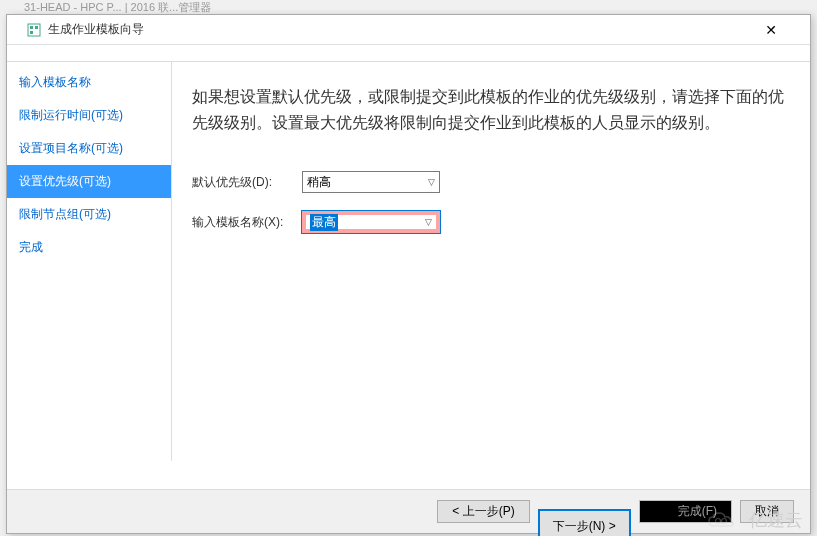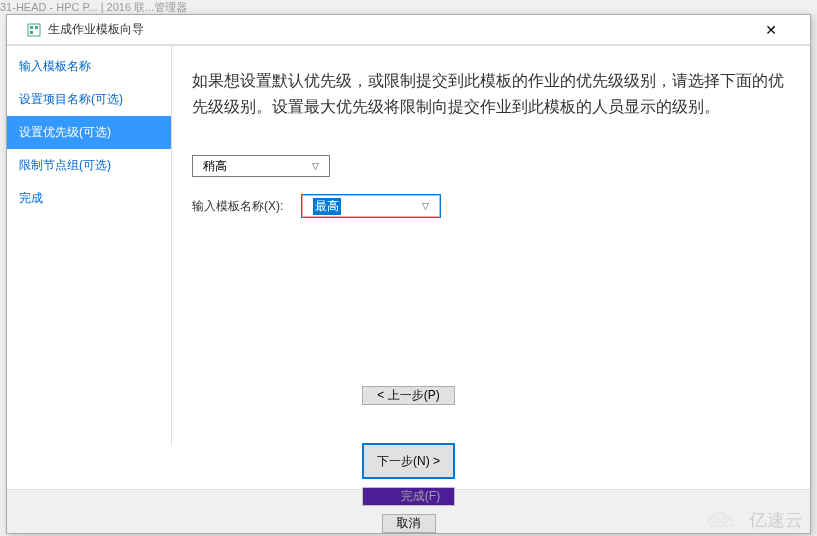--- a/index.html
+++ b/index.html
@@ -8,21 +8,21 @@
       font-size: 12px;
       background: #f0f0f0;
       width: 817px;
       height: 536px;
       position: relative;
       overflow: hidden;
     }
     .truncated-text {
       position: absolute;
       top: 0;
-      left: 0;
+      left: 24px;
       color: #999;
       font-size: 11px;
     }
     .window {
       position: absolute;
       top: 14px;
       left: 6px;
       width: 805px;
       height: 520px;
       background: #fff;
@@ -60,20 +60,21 @@
     }
     .page-heading {
       font-size: 16px;
       color: #1a5490;
       font-weight: normal;
     }
     .body-area {
       display: flex;
       border-top: 1px solid #ddd;
       height: 400px;
+      margin-top: 16px;
     }
     .sidebar {
       width: 165px;
       border-right: 1px solid #ddd;
       background: #fff;
       padding-top: 4px;
     }
     .sidebar-item {
       padding: 8px 12px;
       color: #0066cc;
@@ -101,28 +102,28 @@
     }
     .form-label {
       width: 110px;
       color: #333;
     }
     .form-select {
       width: 138px;
       height: 22px;
       border: 1px solid #7a7a7a;
       background: #fff;
-      padding: 0 10px;
+      padding: 0 4px;
       display: flex;
       align-items: center;
       justify-content: space-between;
       cursor: pointer;
     }
     .form-select.focused {
-      border: 1px solid #fca5a5;
+      border: 4px solid #fca5a5;
       outline: 1px solid #0078d7;
     }
     .form-select.focused .select-value {
       background: #0078d7;
       color: #fff;
       padding: 0 2px;
     }
     .chevron {
       font-size: 9px;
       color: #555;
@@ -133,35 +134,34 @@
       left: 0;
       right: 0;
       height: 44px;
       border-top: 1px solid #ddd;
       background: #f0f0f0;
       display: flex;
       align-items: center;
       justify-content: flex-end;
       padding: 0 16px;
       gap: 8px;
-      flex-direction: column;
     }
     .btn {
       height: 23px;
       padding: 0 14px;
       font-size: 12px;
       border: 1px solid #adadad;
       background: #e1e1e1;
       cursor: pointer;
       display: inline-flex;
       align-items: center;
       font-family: inherit;
     }
     .btn.default { border: 2px solid #0078d7; padding: 16px 13px; margin-top: 30px; }
-    .btn[disabled] { color: #a0a0a0; cursor: default; background: #4c1d95; border-color: #c0c0c0; padding-left: 38px; }
+    .btn[disabled] { color: #a0a0a0; cursor: default; background: #000000; border-color: #c0c0c0; padding-left: 38px; }
     .watermark {
       position: absolute;
       right: 14px;
       bottom: 4px;
       color: #d0d0d0;
       font-size: 18px;
       display: flex;
       align-items: center;
       gap: 13px;
       pointer-events: none;
@@ -185,30 +185,32 @@
       </svg>
     </span>
     <span class="title-text">生成作业模板向导</span>
     <div class="close-btn">✕</div>
   </div>
 
 
   <div class="body-area">
     <div class="sidebar">
       <div class="sidebar-item">输入模板名称</div>
+      <div class="sidebar-item">限制运行时间(可选)</div>
       <div class="sidebar-item">设置项目名称(可选)</div>
       <div class="sidebar-item active">设置优先级(可选)</div>
       <div class="sidebar-item">限制节点组(可选)</div>
       <div class="sidebar-item">完成</div>
     </div>
 
     <div class="content">
       <p class="description">如果想设置默认优先级，或限制提交到此模板的作业的优先级级别，请选择下面的优先级级别。设置最大优先级将限制向提交作业到此模板的人员显示的级别。</p>
 
       <div class="form-row">
+        <label class="form-label">默认优先级(D):</label>
         <div class="form-select">
           <span class="select-value">稍高</span>
           <span class="chevron">▽</span>
         </div>
       </div>
 
       <div class="form-row">
         <label class="form-label">输入模板名称(X):</label>
         <div class="form-select focused">
           <span class="select-value">最高</span>

